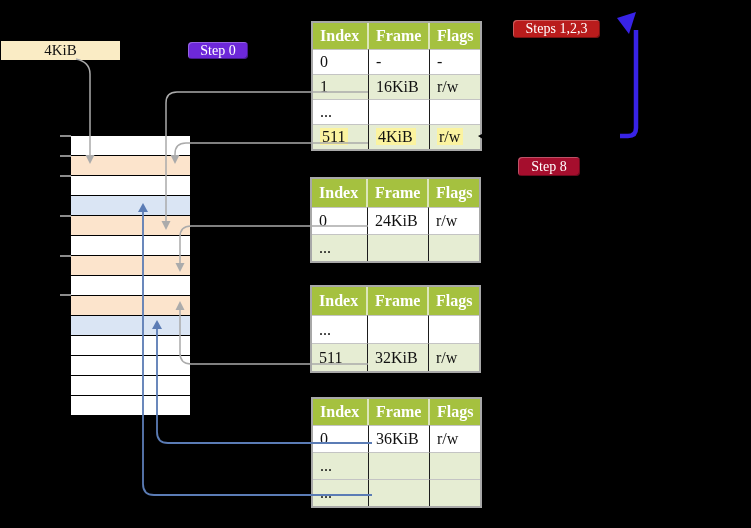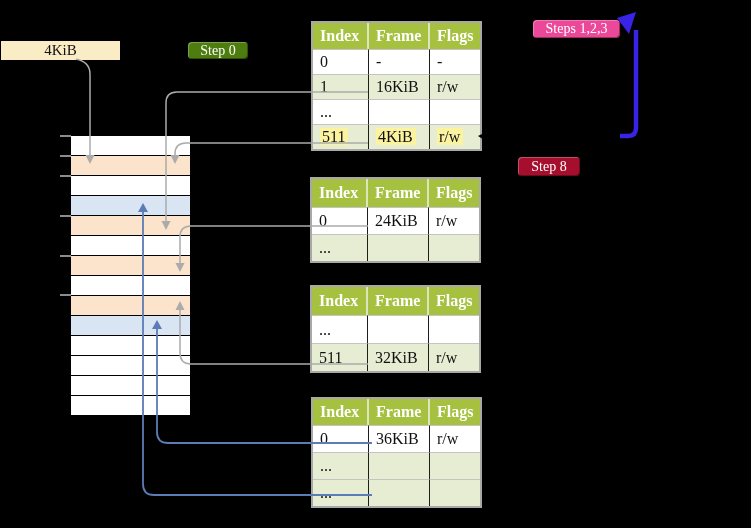--- a/index.html
+++ b/index.html
@@ -56,22 +56,22 @@
   
   #overlay{position:absolute;left:0;top:0;width:751px;height:528px;pointer-events:none;}
 </style>
 </head>
 <body>
 
 <div id="stage" style="background: rgb(0, 0, 0);">
 
   <div id="size-label" style="background: rgb(250, 236, 197);">4KiB</div>
 
-  <div class="badge" id="badge-step0" style="background: #4d7c0f;">Step 0</div>
-  <div class="badge" id="badge-steps123" style="background: #ec4899; margin-left: 20px;">Steps 1,2,3</div>
+  <div class="badge" id="badge-step0" style="background: #6d28d9;">Step 0</div>
+  <div class="badge" id="badge-steps123" style="background: #b91c1c;">Steps 1,2,3</div>
   <div class="badge" id="badge-step4" style="background: rgb(165, 14, 45);">Step 8</div>
 
   <div id="memory-column">
       <div class="mem-row" style="background: rgb(255, 255, 255);"></div>
       <div class="mem-row" style="background: rgb(252, 228, 204);"></div>
       <div class="mem-row" style="background: rgb(255, 255, 255);"></div>
       <div class="mem-row" style="background: rgb(218, 229, 244);"></div>
       <div class="mem-row" style="background: rgb(252, 228, 204);"></div>
       <div class="mem-row" style="background: rgb(255, 255, 255);"></div>
       <div class="mem-row" style="background: rgb(252, 228, 204);"></div>

